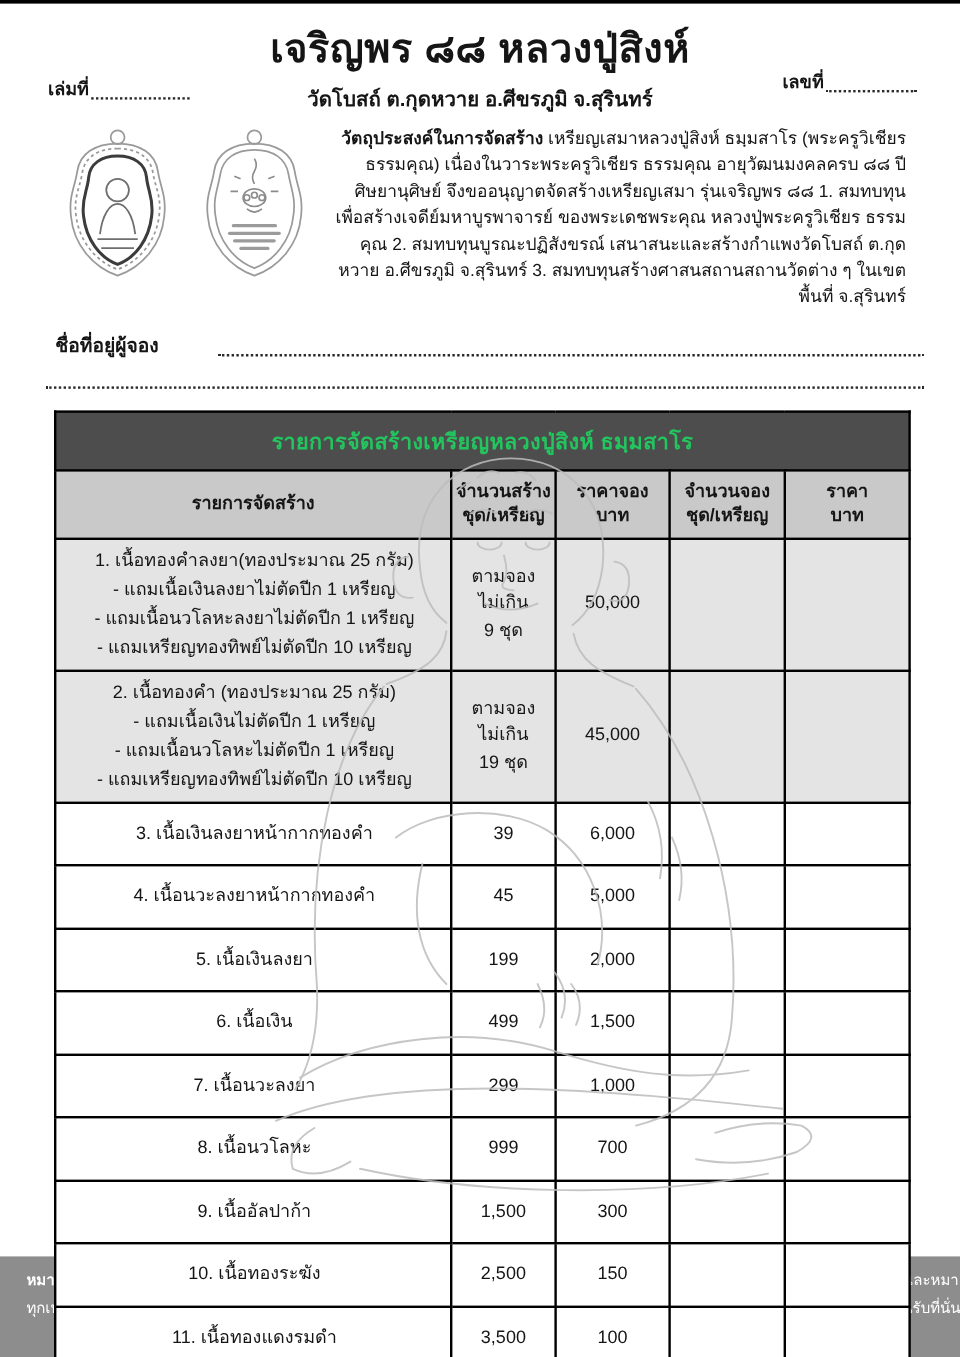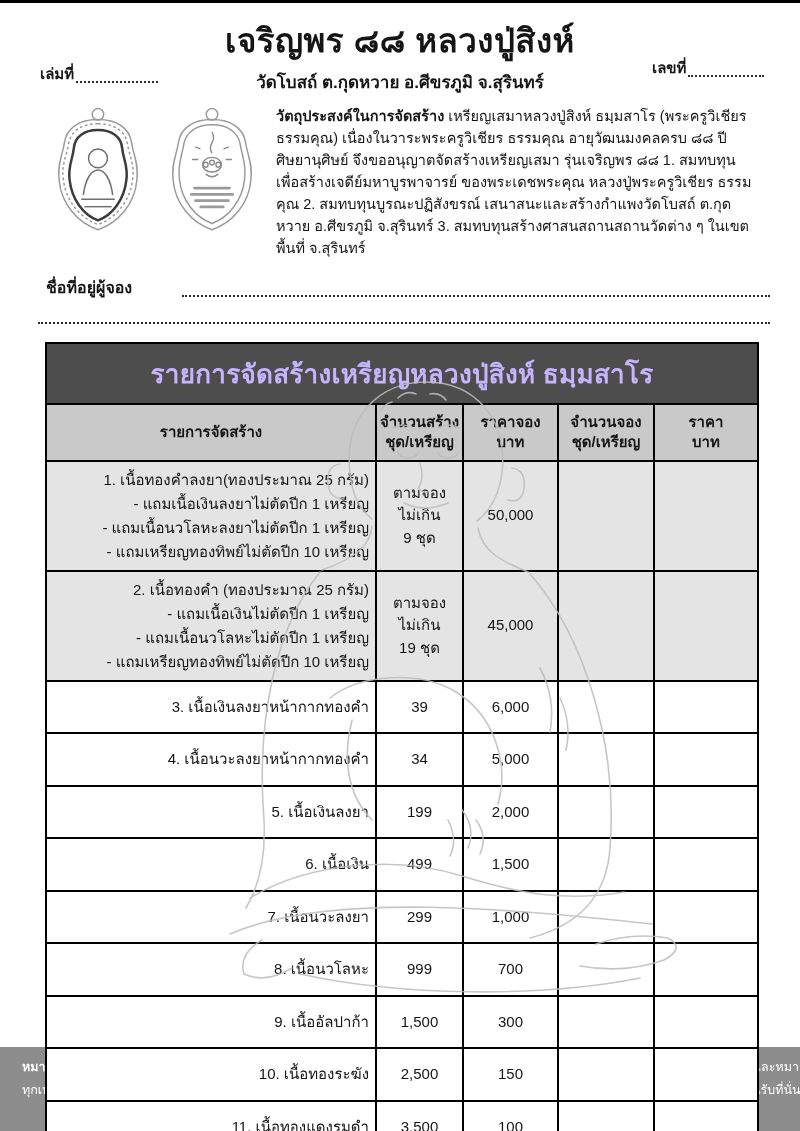--- a/index.html
+++ b/index.html
@@ -18,38 +18,38 @@
   .sub-title {
     margin-top:8px; text-align:center; font-size:17px; font-weight:bold;
   }
   .corner-field { position:absolute; display:flex; align-items:flex-end; font-size:15px; font-weight:bold; }
   .corner-field.vol  { left:40px;  top:62px; width:118px; }
   .corner-field.num  { right:36px; top:56px; width:112px; }
   .dots { flex:1; border-bottom:2px dotted #2a2a2a; margin:0 0 3px 2px; min-width:20px; }
 
   .content-row { display:flex; margin:10px 45px 0 45px; }
   .amulets { width:225px; flex:0 0 225px; display:flex; gap:8px; padding-top:2px; }
-  .purpose { flex:1; font-size:14.5px; line-height:1.52; padding-left:6px; text-align:left; }
+  .purpose { flex:1; font-size:14.5px; line-height:1.52; padding-left:6px; text-align:right; }
   .purpose b { font-size:14.5px; }
 
   .writein-line { display:flex; align-items:flex-end; margin:16px 30px 0 46px; font-size:16px; font-weight:bold;gap:48px; }
   .full-dotline { margin:22px 30px 0 38px; border-bottom:2.5px dotted #2a2a2a; height:2px; }
 
   .order-table { margin:18px auto 0 45px; border-collapse:collapse; table-layout:fixed; width:712px; }
   .order-table th, .order-table td { border:2px solid #000; }
   .band-title {
-    background:#4d4d4d; color:#c4b5fd; text-align:center; font-size:26px;
+    background:#4d4d4d; color:#22c55e; text-align:center; font-size:18px;
     font-weight:bold; padding:9px 4px; letter-spacing:.3px;
   }
   .col-head {
     background:#c9c9c9; font-size:15px; font-weight:bold; text-align:center;
     padding:7px 2px; line-height:1.35; vertical-align:middle;
   }
   .order-table td { font-size:15px; vertical-align:middle; background:#fff; }
-  .order-table td.item { text-align:right; padding:6px 6px 6px 8px; line-height:1.6; }
+  .order-table td.item { text-align:center; padding:6px 6px 6px 8px; line-height:1.6; }
   .order-table td.center { text-align:center; line-height:1.5; padding:14px 2px; }
   tr.shaded td { background:#e4e4e4; }
   .row-plain td { height:35px; }
   .total-row td { background:#c3c3c3; font-weight:bold; font-size:16px; padding:8px 8px; text-align:left; }
 
   .receiver-line {
     display:flex; align-items:flex-end; margin:16px 30px 0 46px;
     font-size:16px; font-weight:bold;
   }
   .receiver-line .seg1 { display:flex; flex:0 0 415px; align-items:flex-end; }
@@ -203,21 +203,21 @@
         </td>
         <td class="center">6,000</td>
         <td class="center"></td>
         <td class="center"></td>
       </tr>
       <tr class="row-plain">
         <td class="item">
           <div>4. เนื้อนวะลงยาหน้ากากทองคำ</div>
         </td>
         <td class="center">
-          <div>34</div>
+          <div>45</div>
         </td>
         <td class="center">5,000</td>
         <td class="center"></td>
         <td class="center"></td>
       </tr>
       <tr class="row-plain">
         <td class="item">
           <div>5. เนื้อเงินลงยา</div>
         </td>
         <td class="center">

